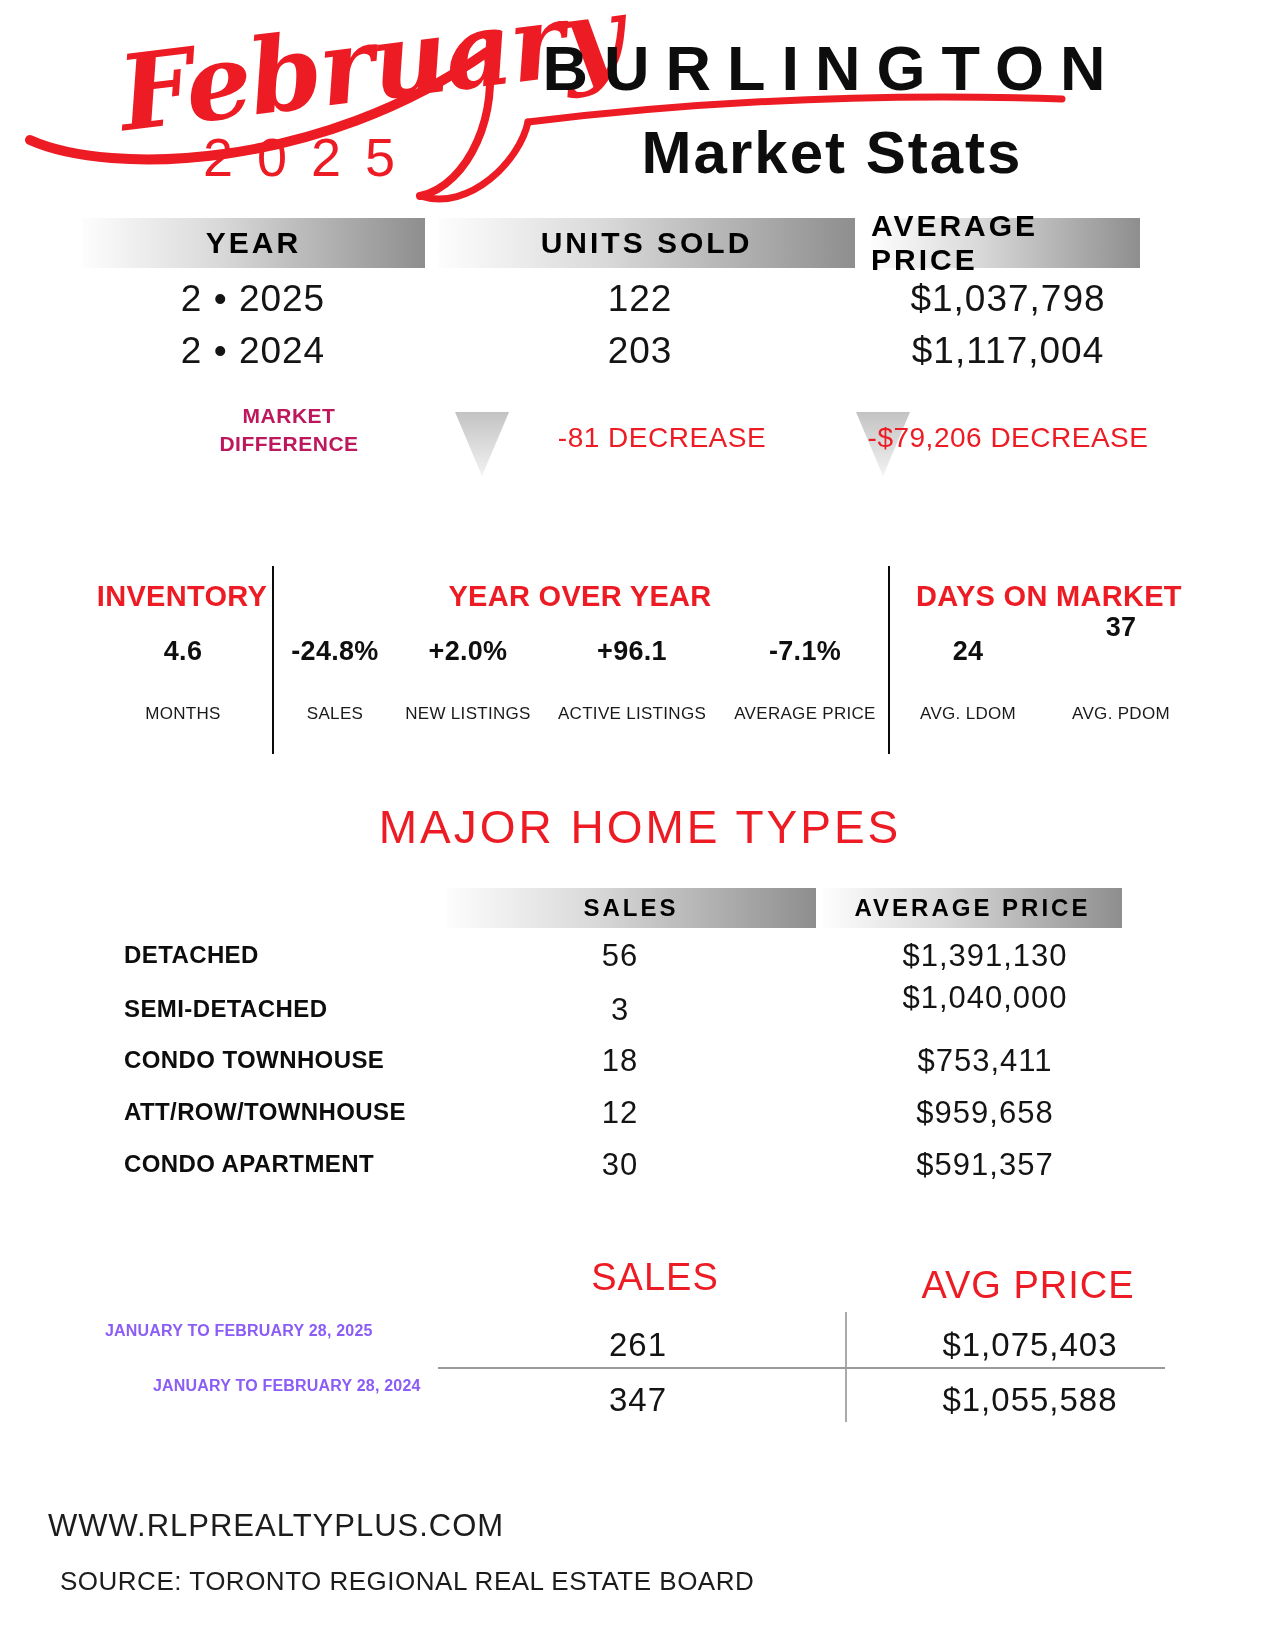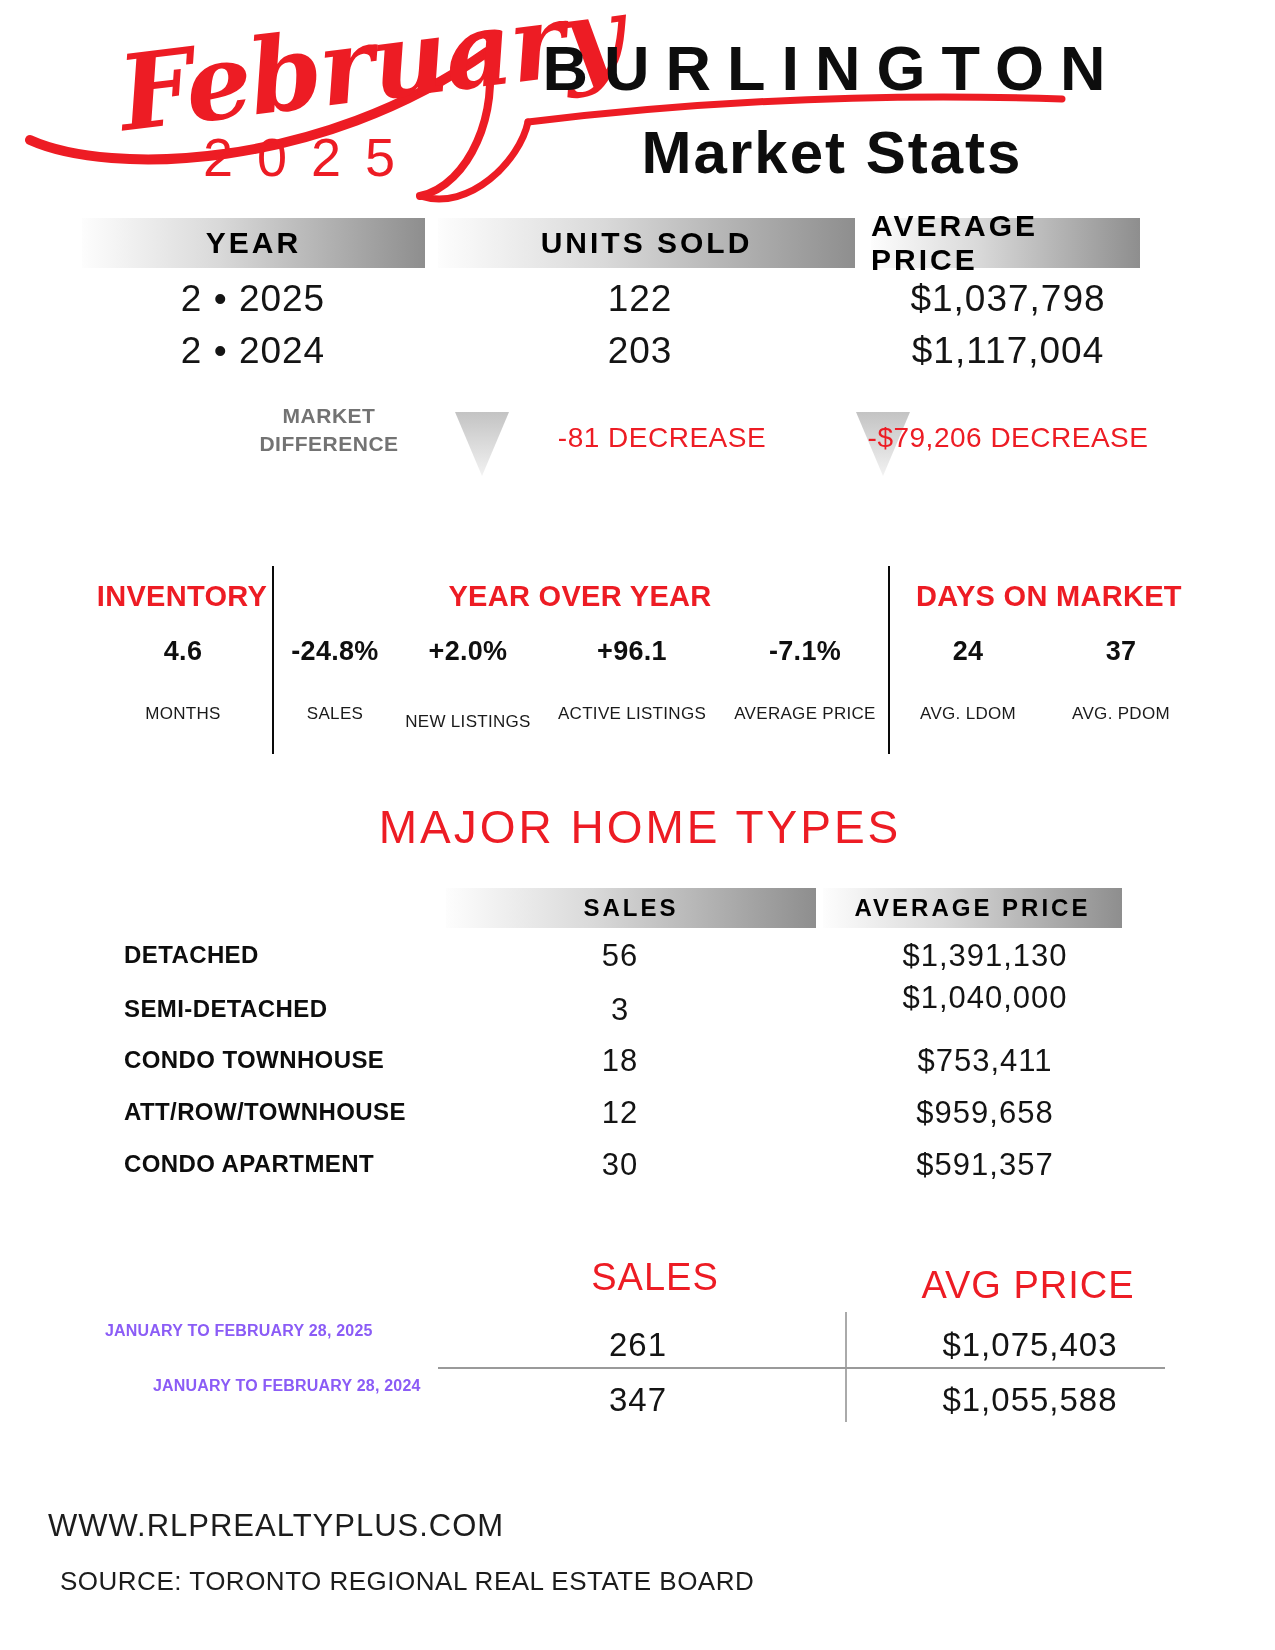--- a/index.html
+++ b/index.html
@@ -20,21 +20,21 @@
   .gradbar{background:linear-gradient(90deg,#fdfdfd 0%,#d9d9d9 40%,#8e8e8e 100%);
            display:flex;align-items:center;justify-content:center;
            font-weight:700;letter-spacing:3px;color:#000;}
   .gb-lg{font-size:30px;height:50px;}
   .gb-sm{font-size:24px;height:40px;}
 
   .num-lg{font-size:37px;font-weight:400;letter-spacing:1px;color:#141414;}
   .num-md{font-size:31px;font-weight:400;letter-spacing:1px;color:#141414;}
   .num-ytd{font-size:33px;font-weight:400;letter-spacing:1px;color:#141414;}
 
-  .diff-label{font-size:21px;font-weight:700;letter-spacing:.5px;color:#737373;margin-left:40px;}
+  .diff-label{font-size:21px;font-weight:700;letter-spacing:.5px;color:#be185d;}
   .diff-text{font-size:28px;font-weight:400;letter-spacing:.5px;}
   .tri{width:54px;height:64px;background:linear-gradient(180deg,#c3c3c3 0%,#f2f2f2 100%);
        clip-path:polygon(0 0,100% 0,50% 100%);}
 
   .band-title{font-size:29px;font-weight:700;letter-spacing:.3px;}
   .band-val{font-size:27px;font-weight:700;letter-spacing:.3px;color:#0f0f0f;}
   .band-lbl{font-size:17px;font-weight:400;letter-spacing:.3px;color:#1a1a1a;}
   .vline{width:2px;background:#0a0a0a;}
 
   .section-title{font-size:46px;font-weight:400;letter-spacing:3px;}
@@ -101,25 +101,25 @@
   <div class="abs ctr band-title red" style="left:182px;top:580px;">INVENTORY</div>
   <div class="abs ctr band-title red" style="left:580px;top:580px;">YEAR OVER YEAR</div>
   <div class="abs ctr band-title red" style="left:1049px;top:580px;">DAYS ON MARKET</div>
 
   <div class="abs ctr band-val" style="left:183px;top:636px;">4.6</div>
   <div class="abs ctr band-val red" style="left:335px;top:636px;">-24.8%</div>
   <div class="abs ctr band-val" style="left:468px;top:636px;">+2.0%</div>
   <div class="abs ctr band-val" style="left:632px;top:636px;">+96.1</div>
   <div class="abs ctr band-val" style="left:805px;top:636px;">-7.1%</div>
   <div class="abs ctr band-val" style="left:968px;top:636px;">24</div>
-  <div class="abs ctr band-val" style="left:1121px;top:636px;">37</div>
+  <div class="abs ctr band-val" style="left:1121px;top:612px;">37</div>
 
   <div class="abs ctr band-lbl" style="left:183px;top:704px;">MONTHS</div>
   <div class="abs ctr band-lbl" style="left:335px;top:704px;">SALES</div>
-  <div class="abs ctr band-lbl" style="left:468px;top:704px;margin-top:8px;">NEW LISTINGS</div>
+  <div class="abs ctr band-lbl" style="left:468px;top:704px;">NEW LISTINGS</div>
   <div class="abs ctr band-lbl" style="left:632px;top:704px;">ACTIVE LISTINGS</div>
   <div class="abs ctr band-lbl" style="left:805px;top:704px;">AVERAGE PRICE</div>
   <div class="abs ctr band-lbl" style="left:968px;top:704px;">AVG. LDOM</div>
   <div class="abs ctr band-lbl" style="left:1121px;top:704px;">AVG. PDOM</div>
 
   <div class="abs ctr section-title red" style="left:640px;top:800px;">MAJOR HOME TYPES</div>
 
   <div class="abs gradbar gb-sm" style="left:446px;top:888px;width:370px;">SALES</div>
   <div class="abs gradbar gb-sm" style="left:823px;top:888px;width:299px;">AVERAGE PRICE</div>
 

